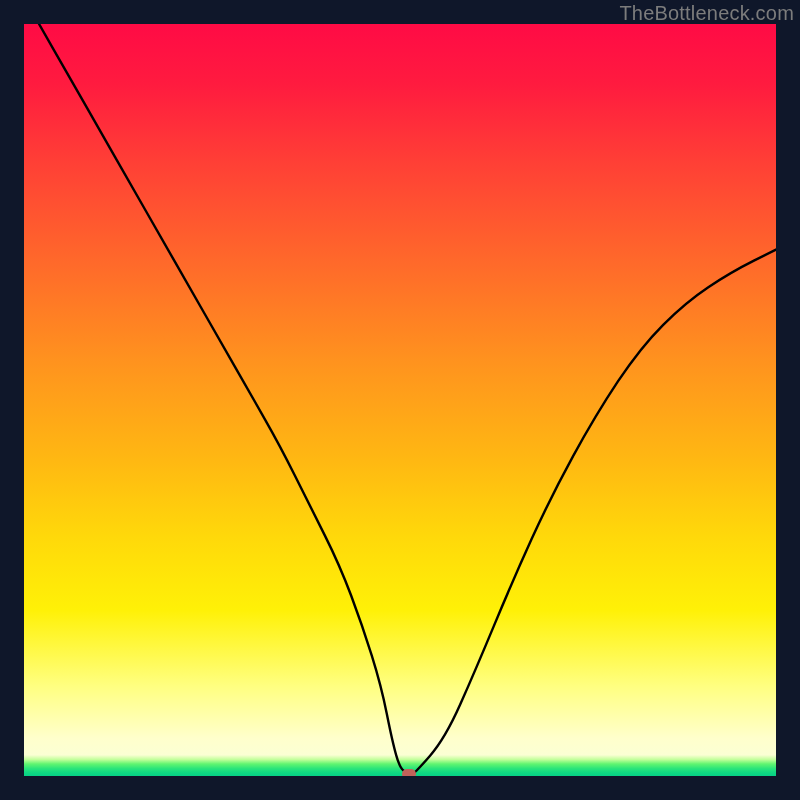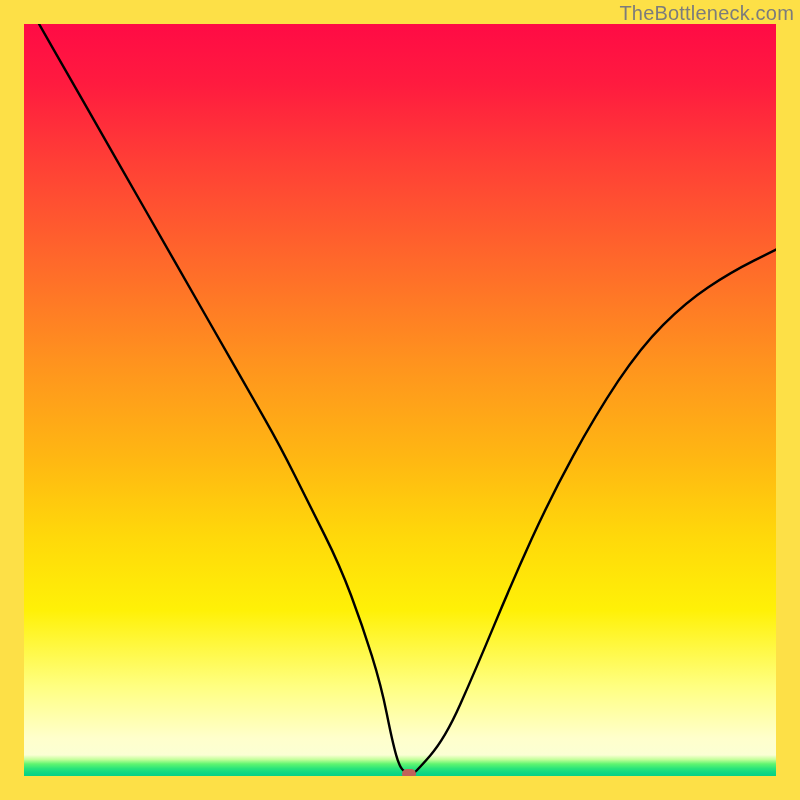--- a/index.html
+++ b/index.html
@@ -10,21 +10,21 @@
     background: #000;
     overflow: hidden;
     font-family: Arial, Helvetica, sans-serif;
   }
   .frame {
     position: absolute;
     left: 0;
     top: 0;
     width: 800px;
     height: 800px;
-    background: #fde047;
+    background: #0f172a;
   }
   .plot-area {
     position: absolute;
     left: 24px;
     top: 24px;
     width: 752px;
     height: 752px;
     overflow: hidden;
   }
   .gradient {

